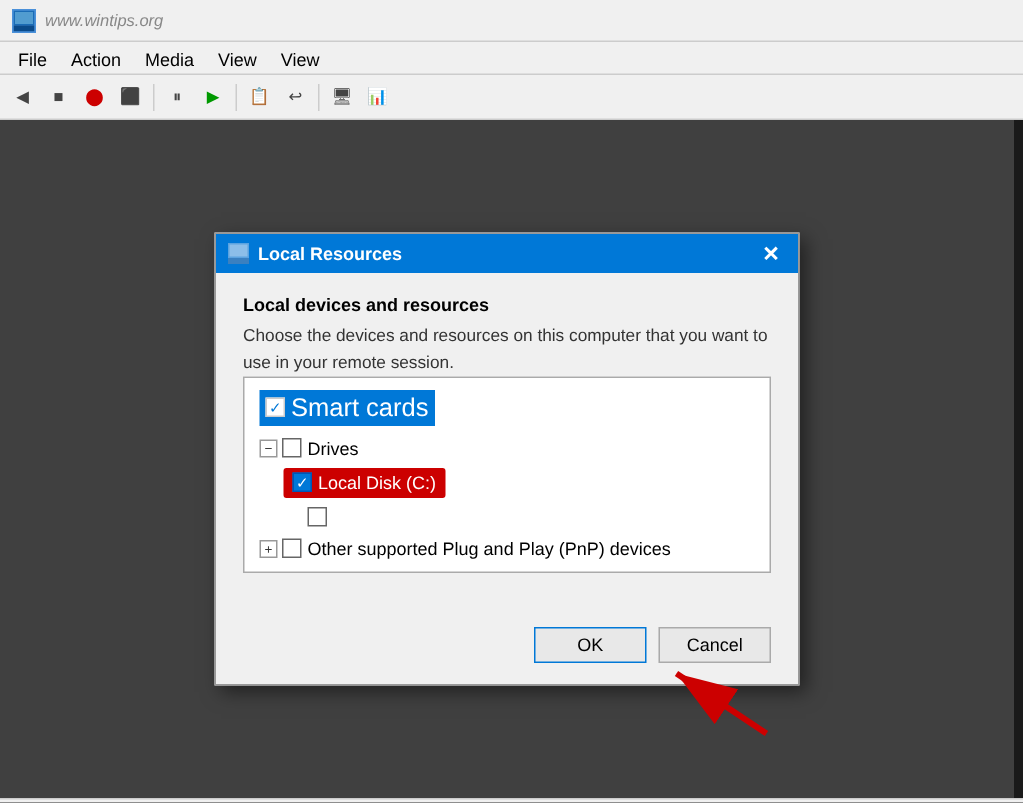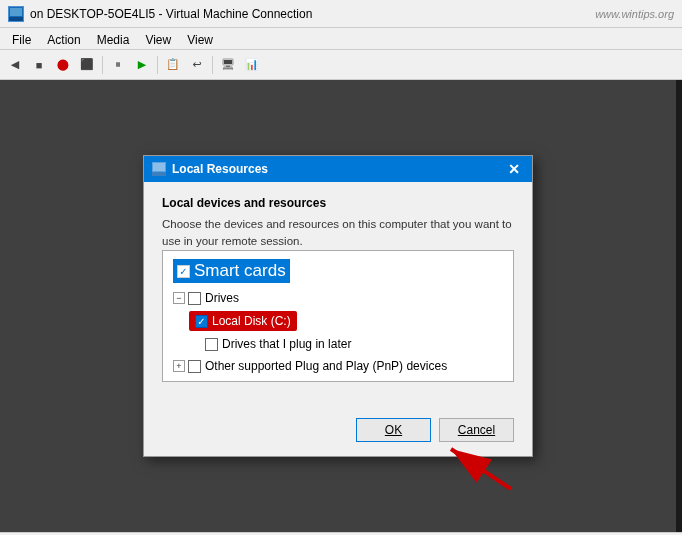--- a/index.html
+++ b/index.html
@@ -249,21 +249,20 @@
       min-width: 75px;
       height: 24px;
       border: 1px solid #aaa;
       background: #e8e8e8;
       cursor: pointer;
       font-size: 12px;
       display: flex;
       align-items: center;
       justify-content: center;
       padding: 0 12px;
-      text-decoration: underline;
     }
     .dialog-btn.ok {
       background: #e8e8e8;
       border: 1px solid #0078d7;
     }
 
     
     .status-bar {
       background: #f0f0f0;
       height: 22px;
@@ -279,21 +278,20 @@
 <body>
 
 <div class="title-bar">
   <span class="title-bar-icon">
     <svg width="14" height="14" viewBox="0 0 14 14">
       <rect width="14" height="10" fill="#1a6bb5"></rect>
       <rect y="10" width="14" height="4" fill="#0a4a8a"></rect>
       <rect x="1" y="1" width="12" height="8" fill="#87ceeb" opacity="0.5"></rect>
     </svg>
   </span>
-  <span class="title-bar-text">on DESKTOP-5OE4LI5 - Virtual Machine Connection</span>
   <span class="watermark">www.wintips.org</span>
 </div>
 
 <div class="menu-bar">
   <span class="menu-item">File</span>
   <span class="menu-item">Action</span>
   <span class="menu-item">Media</span>
   <span class="menu-item">View</span>
   <span class="menu-item">View</span>
 </div>
@@ -351,21 +349,20 @@
 
         <div class="tree-item tree-indent-2" style="margin-top:2px;">
           <span class="highlighted-item" style="display:inline-flex; align-items:center;">
             <span class="checkbox checked" style="background:#0078d7; color:white; border-color:#0055b3; margin-right:4px;">✓</span>
             <span class="highlighted-text">Local Disk (C:)</span>
           </span>
         </div>
 
         <div class="tree-item tree-indent-3" style="margin-top:2px;">
           <span class="checkbox checked-white"></span>
-          <span>Drives that I plug in later</span>
         </div>
 
         <div class="tree-item tree-indent-1" style="margin-top:4px;">
           <span class="tree-expand">+</span>
           <span class="checkbox checked-white"></span>
           <span>Other supported Plug and Play (PnP) devices</span>
         </div>
 
       </div>
     </div>

